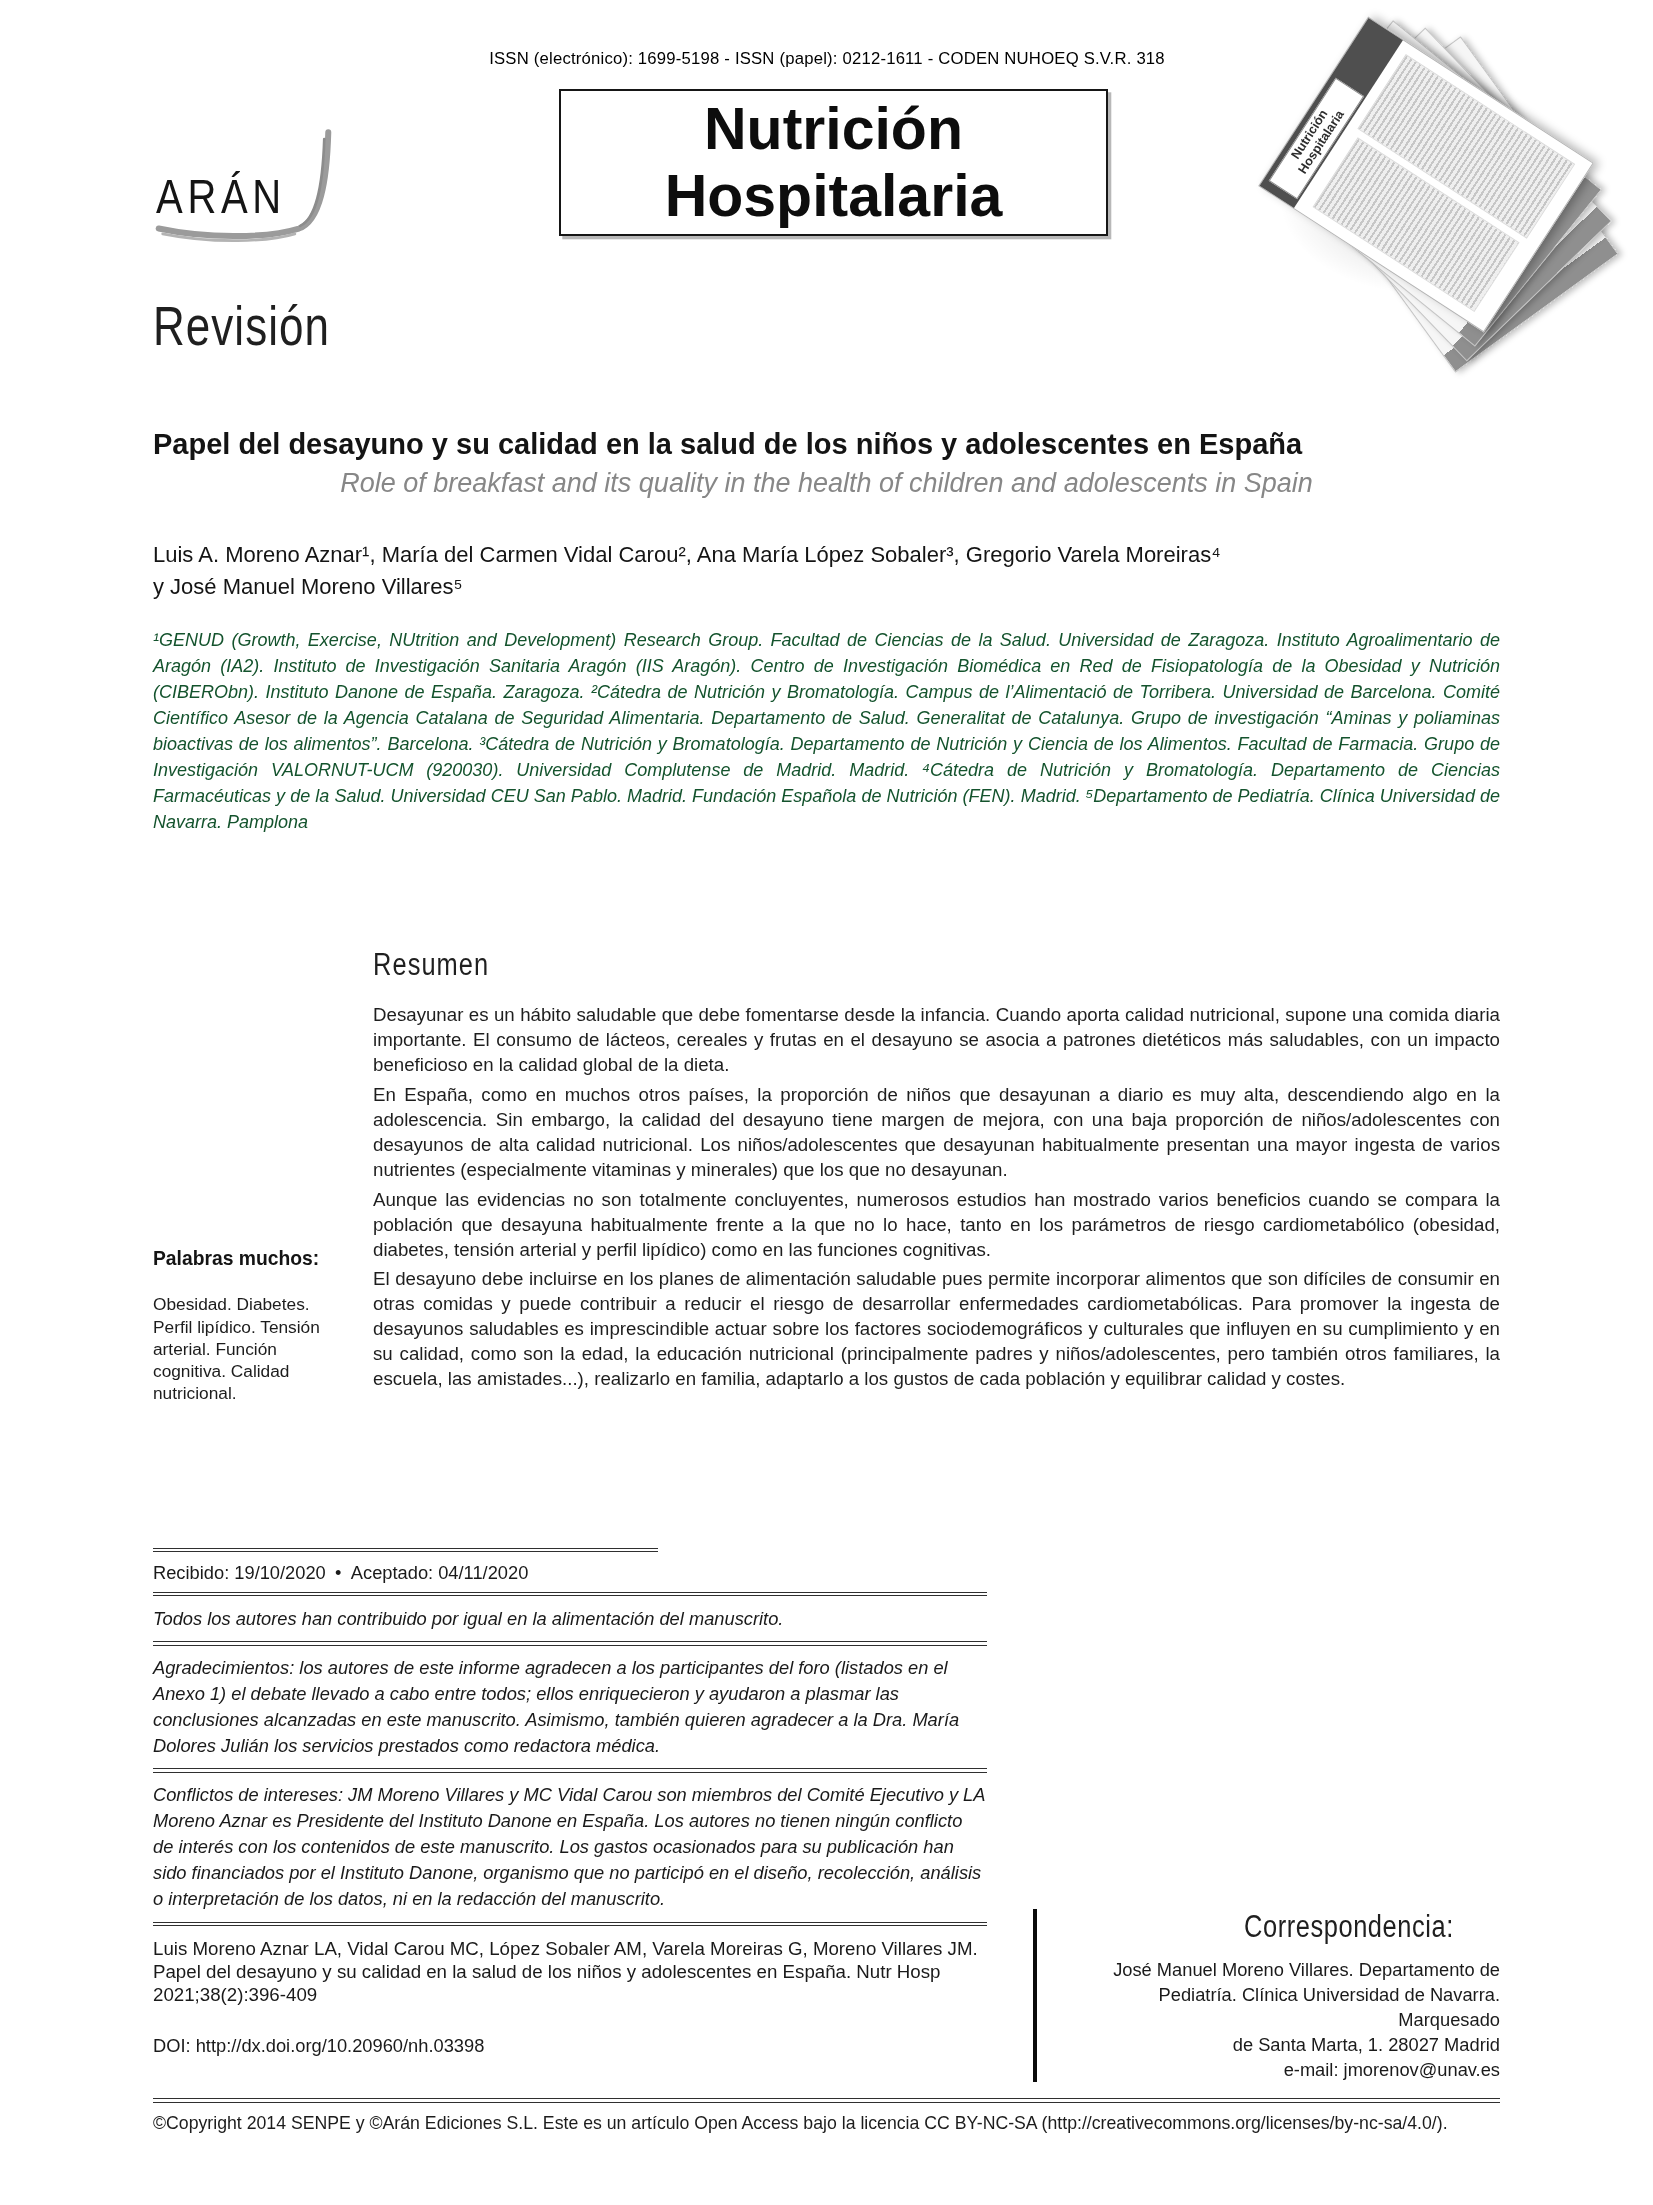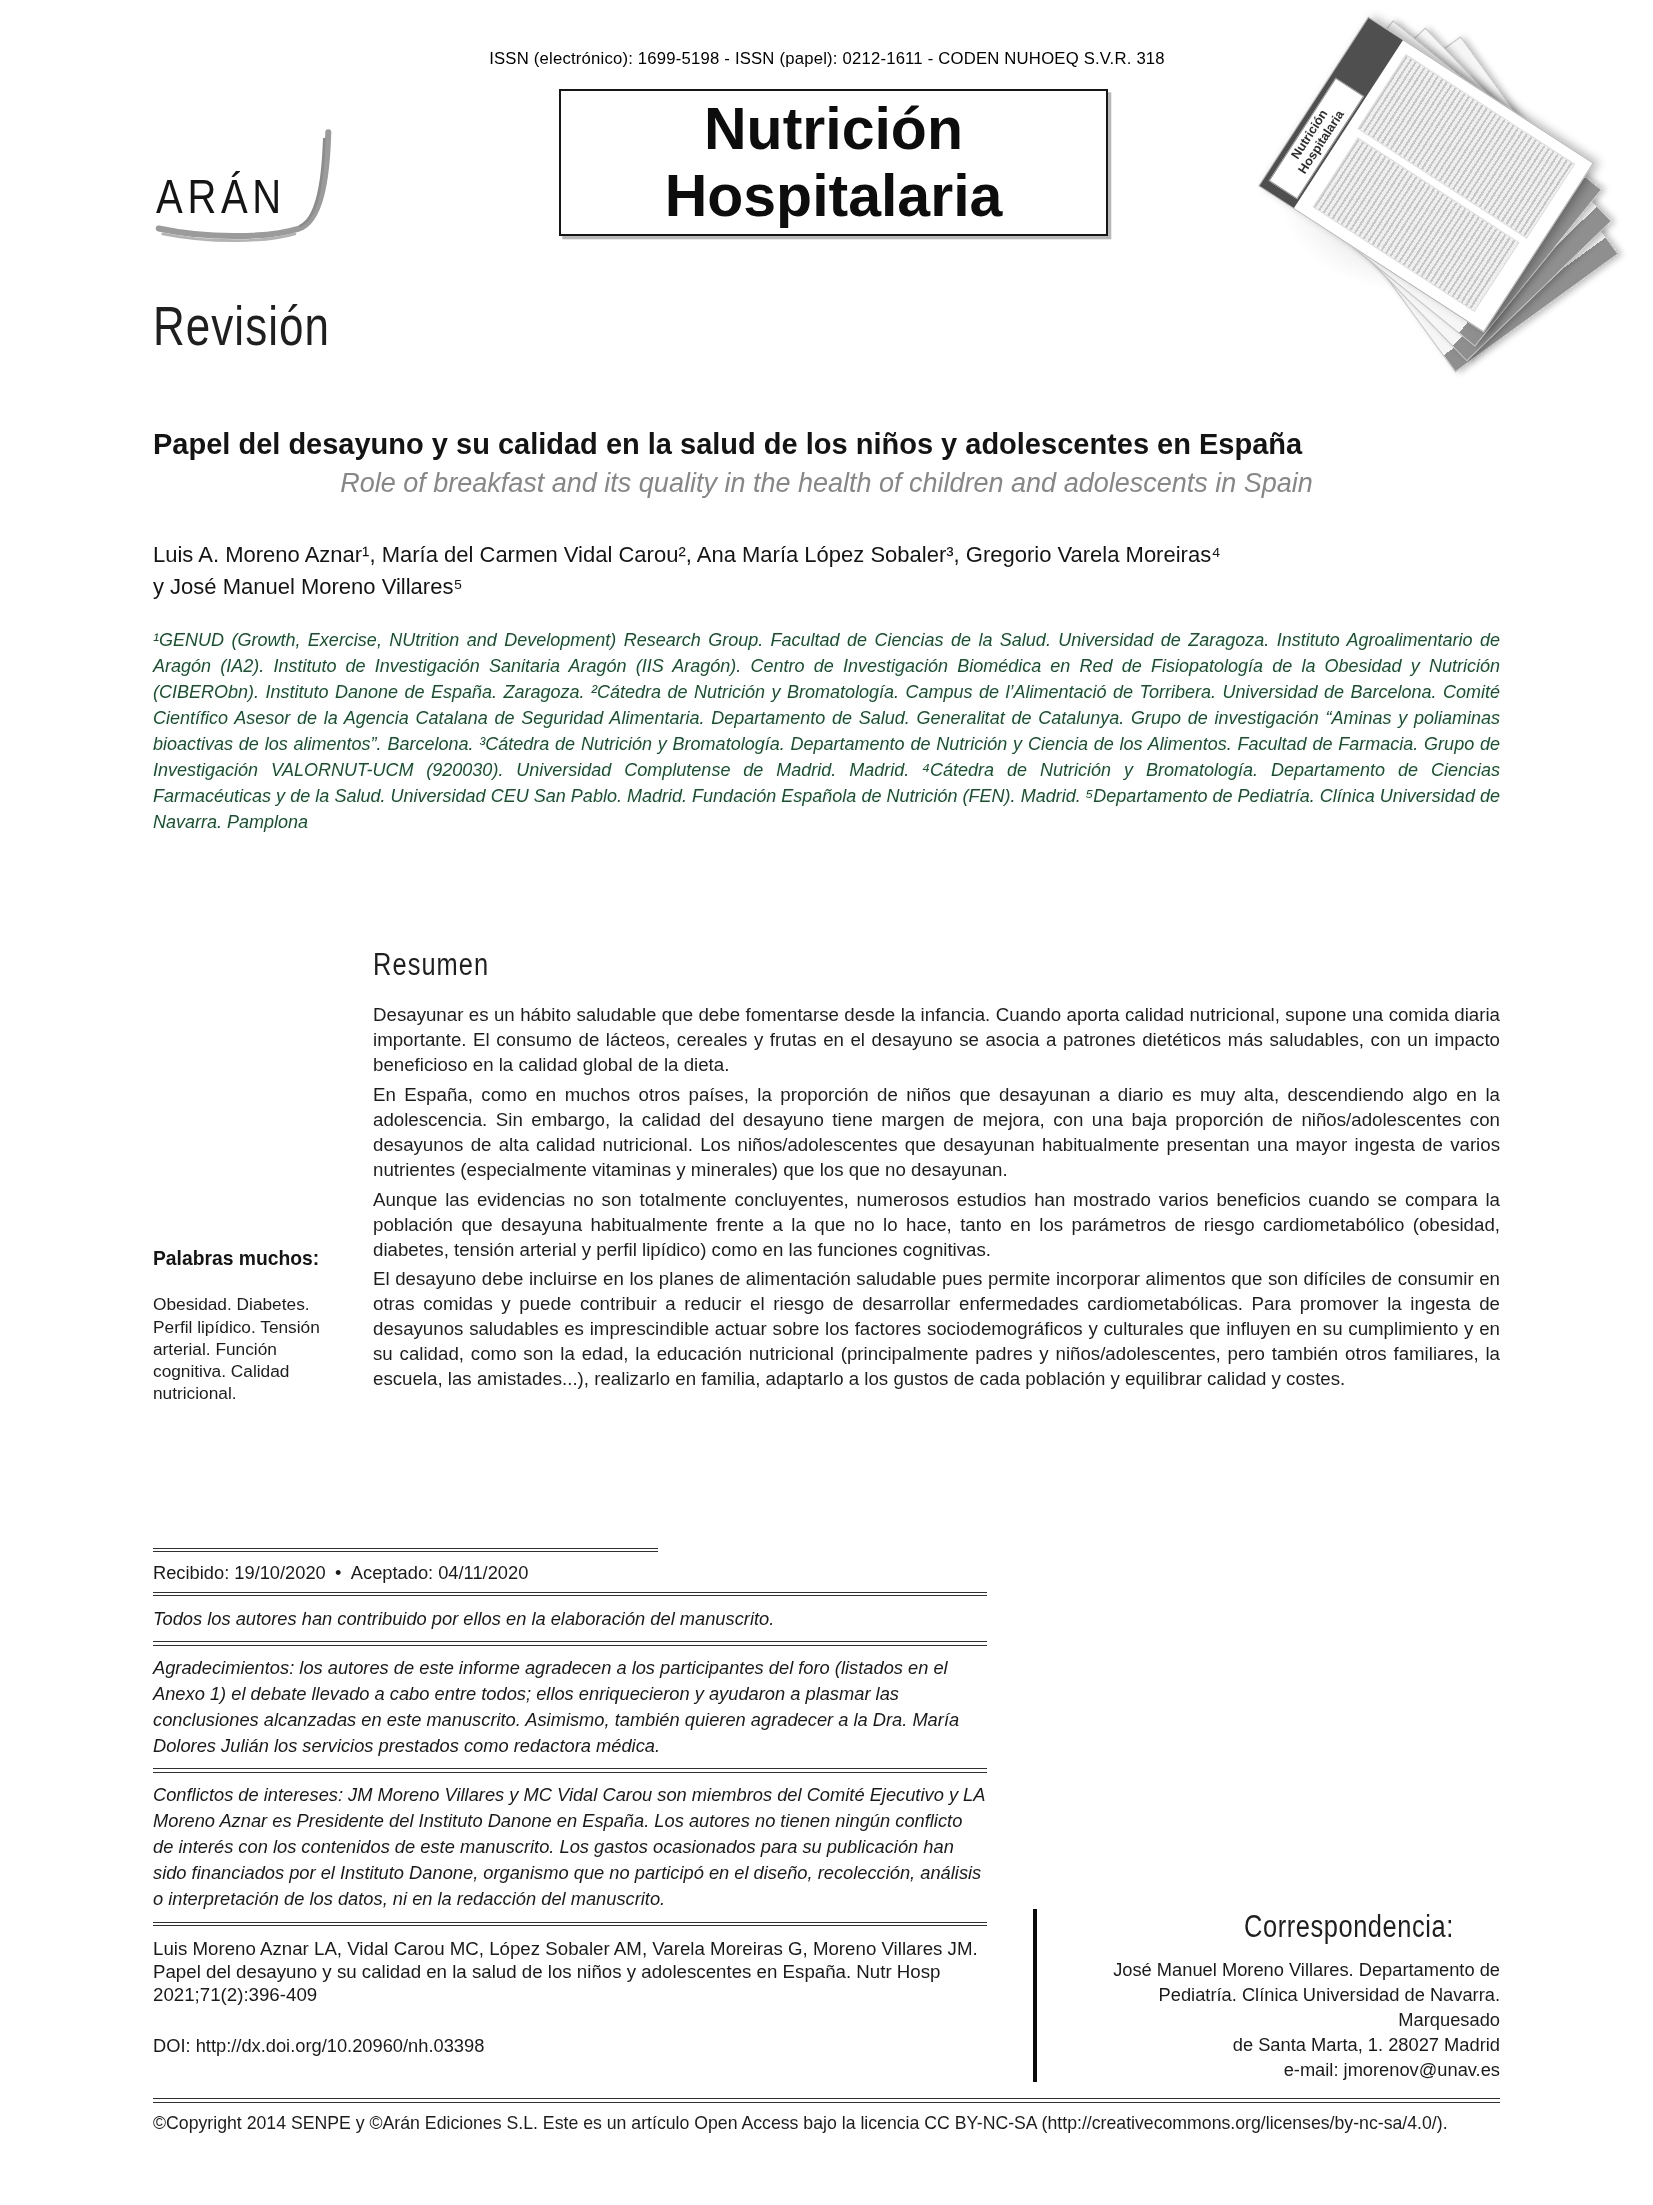--- a/index.html
+++ b/index.html
@@ -184,27 +184,27 @@
       </div>
     </section>
 
     <section class="footer-row">
       <div class="foot-left">
         <div class="rule short"></div>
         <p class="received">
           <span>Recibido: 19/10/2020</span><span class="sep">•</span><span>Aceptado: 04/11/2020</span>
         </p>
         <div class="rule"></div>
-        <p class="note">Todos los autores han contribuido por ellos en la elaboración del manuscrito.</p>
+        <p class="note">Todos los autores han contribuido por igual en la alimentación del manuscrito.</p>
         <div class="rule"></div>
         <p class="note">Agradecimientos: los autores de este informe agradecen a los participantes del foro (listados en el Anexo 1) el debate llevado a cabo entre todos; ellos enriquecieron y ayudaron a plasmar las conclusiones alcanzadas en este manuscrito. Asimismo, también quieren agradecer a la Dra. María Dolores Julián los servicios prestados como redactora médica.</p>
         <div class="rule"></div>
         <p class="note">Conflictos de intereses: JM Moreno Villares y MC Vidal Carou son miembros del Comité Ejecutivo y LA Moreno Aznar es Presidente del Instituto Danone en España. Los autores no tienen ningún conflicto de interés con los contenidos de este manuscrito. Los gastos ocasionados para su publicación han sido financiados por el Instituto Danone, organismo que no participó en el diseño, recolección, análisis o interpretación de los datos, ni en la redacción del manuscrito.</p>
         <div class="rule"></div>
-        <p class="citation">Luis Moreno Aznar LA, Vidal Carou MC, López Sobaler AM, Varela Moreiras G, Moreno Villares JM. Papel del desayuno y su calidad en la salud de los niños y adolescentes en España. Nutr Hosp 2021;71(2):396-409</p>
+        <p class="citation">Luis Moreno Aznar LA, Vidal Carou MC, López Sobaler AM, Varela Moreiras G, Moreno Villares JM. Papel del desayuno y su calidad en la salud de los niños y adolescentes en España. Nutr Hosp 2021;38(2):396-409</p>
         <p class="doi">DOI: http://dx.doi.org/10.20960/nh.03398</p>
       </div>
 
       <div class="foot-right">
         <div class="corr">
           <div class="corr-heading-wrap">
             <span class="light-head corr-heading">Correspondencia:</span>
           </div>
           <p class="corr-lines">José Manuel Moreno Villares. Departamento de<br>Pediatría. Clínica Universidad de Navarra. Marquesado<br>de Santa Marta, 1. 28027 Madrid</p>
           <p class="corr-email">e-mail: jmorenov@unav.es</p>

